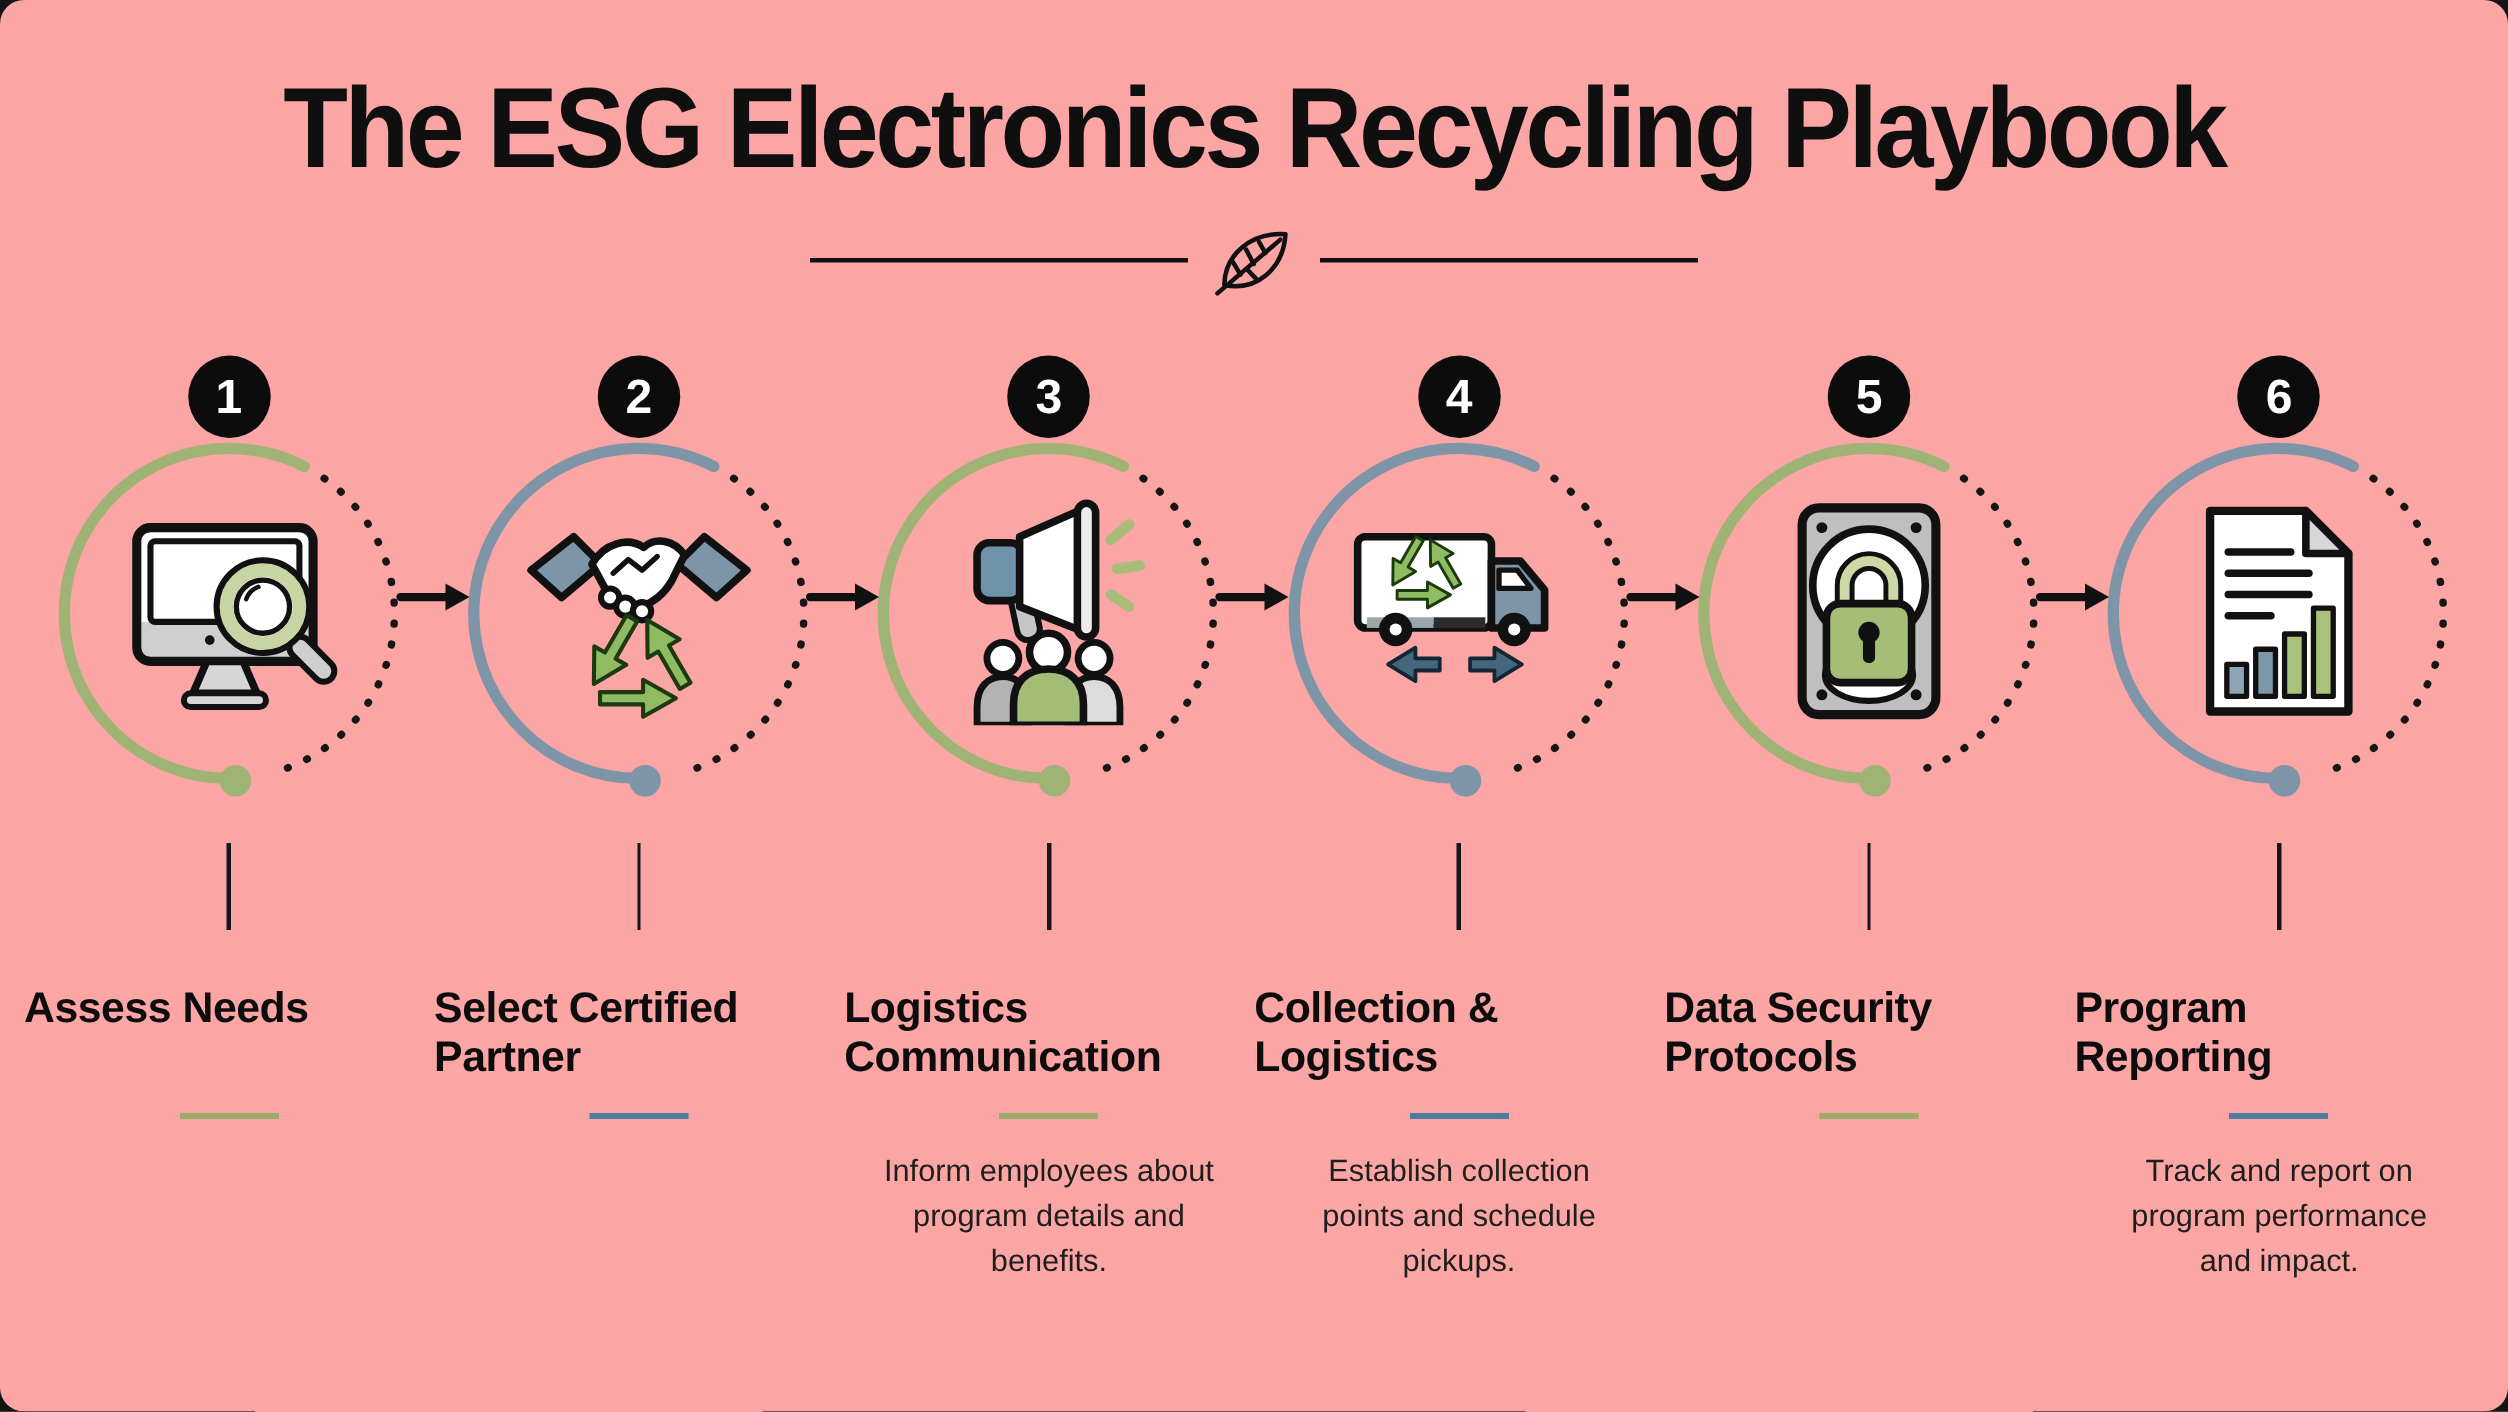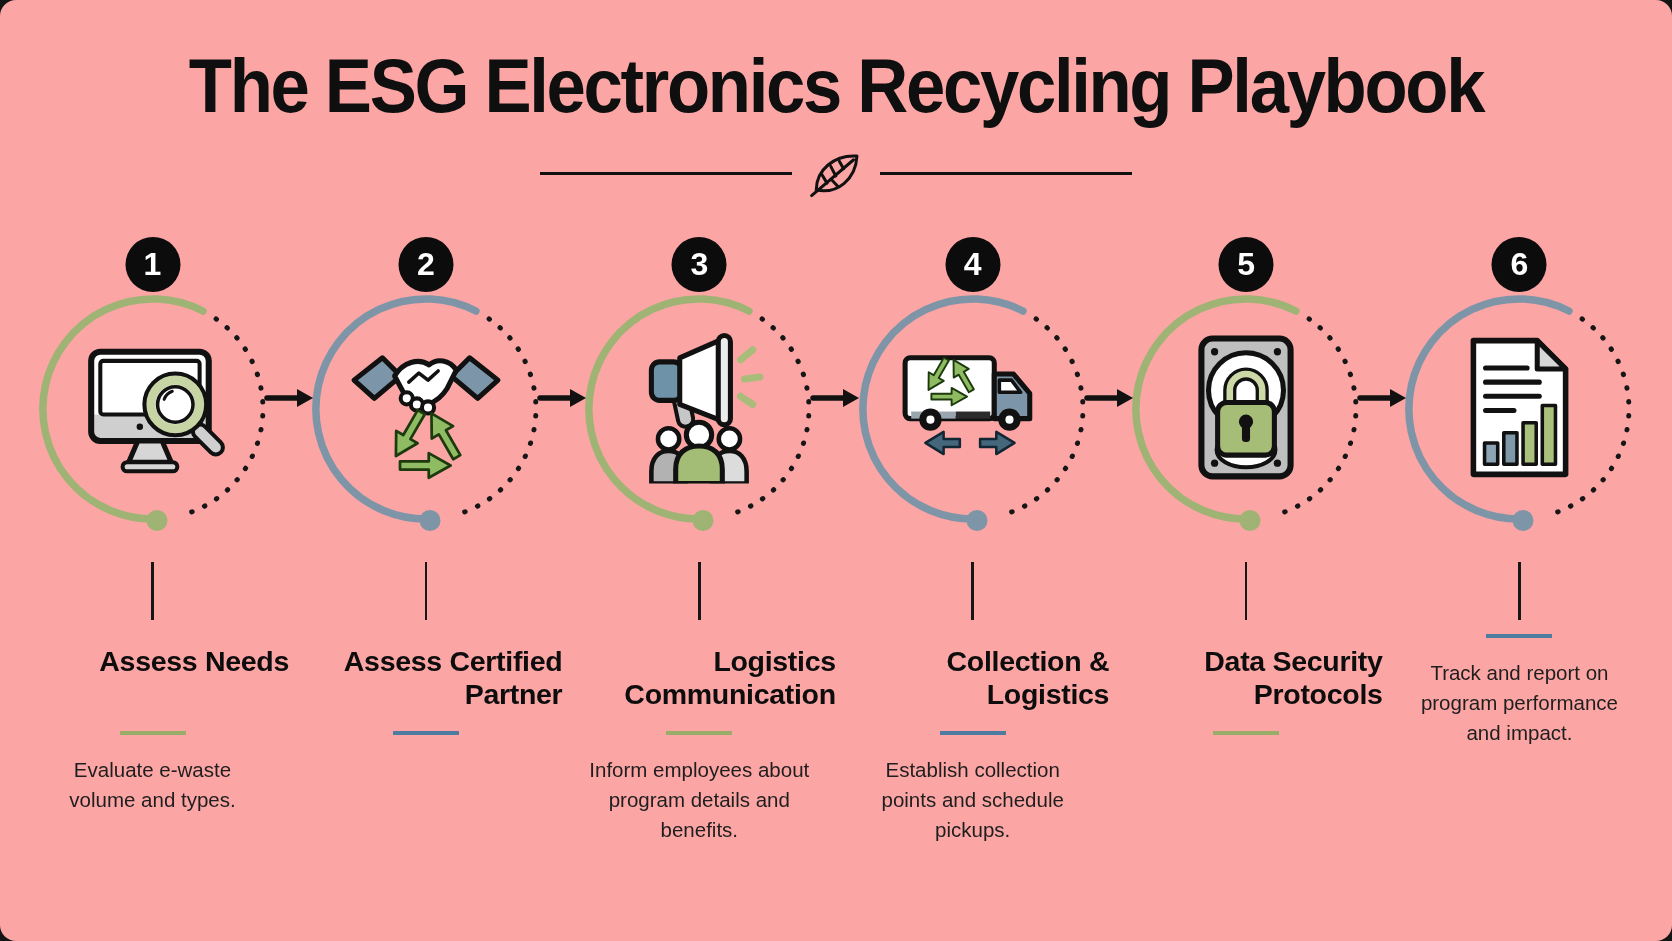--- a/index.html
+++ b/index.html
@@ -30,21 +30,21 @@
     font-size:32px;font-weight:700;z-index:2;}
 
   .icon{position:absolute;left:50%;top:50%;width:152px;height:152px;transform:translate(-50%,-51%);}
 
   .next-arrow{position:absolute;top:94px;right:-44px;width:48px;height:24px;z-index:3;overflow:visible;}
   .next-arrow line{stroke:#111;stroke-width:5.5;stroke-linecap:round;}
   .next-arrow polygon{fill:#111;}
 
   .connector{width:2.5px;height:58px;background:#161616;margin:36px auto 0;}
 
-  .step-title{margin:25px auto 0;height:72px;text-align:right;font-size:28.5px;font-weight:700;
+  .step-title{margin:36px auto 0;height:72px;text-align:left;font-size:28.5px;font-weight:700;
     line-height:1.18;color:#0d0d0d;white-space:pre-line;letter-spacing:-0.3px;}
   .step-underline{width:66px;height:4.5px;margin:14px auto 0;background:var(--underline);}
   .step-desc{margin:20px auto 0;max-width:256px;text-align:center;font-size:20.5px;line-height:1.46;
     color:#1e1e1e;white-space:pre-line;}
 </style>
 </head>
 <body>
 
 <div class="canvas">
 
@@ -94,22 +94,20 @@
           </g>
         </svg>
         <svg class="next-arrow" viewBox="0 0 48 24">
           <line x1="1" y1="12" x2="33" y2="12"></line>
             <polygon points="31,3 47,12 31,21"></polygon>
         </svg>
       </div>
       <div class="connector"></div>
       <div class="step-title">Assess Needs</div>
       <div class="step-underline"></div>
-      <p class="step-desc">Evaluate e-waste
-volume and types.</p>
     </div>
 
     <div class="step" style="--accent: #7e95a8; --underline: #4e7ca1;">
       <div class="diagram">
         <svg class="ring" viewBox="0 0 234 234">
           <path class="arc-solid" d="M 166.9 19 A 110 110 0 1 0 120.8 226.9"></path>
           <path class="arc-dotted" d="M 180.1 26.9 A 110 110 0 0 1 145.5 223.2"></path>
           <circle class="step-dot" cx="121" cy="228.5" r="10.5"></circle>
         </svg>
         <div class="badge">
@@ -130,21 +128,21 @@
               <path d="M -19 12 L 2 12 L 2 6 L 18 15 L 2 24 L 2 18 L -19 18 Z" transform="rotate(240)"></path>
             </g>
           </g>
         </svg>
         <svg class="next-arrow" viewBox="0 0 48 24">
           <line x1="1" y1="12" x2="33" y2="12"></line>
             <polygon points="31,3 47,12 31,21"></polygon>
         </svg>
       </div>
       <div class="connector"></div>
-      <div class="step-title">Assess Certified
+      <div class="step-title">Select Certified
 Partner</div>
       <div class="step-underline"></div>
     </div>
 
     <div class="step" style="--accent: #9fb474; --underline: #9aad68;">
       <div class="diagram">
         <svg class="ring" viewBox="0 0 234 234">
           <path class="arc-solid" d="M 166.9 19 A 110 110 0 1 0 120.8 226.9"></path>
           <path class="arc-dotted" d="M 180.1 26.9 A 110 110 0 0 1 145.5 223.2"></path>
           <circle class="step-dot" cx="121" cy="228.5" r="10.5"></circle>
@@ -283,20 +281,22 @@
             <line x1="42" y1="64" x2="95" y2="64" stroke="#111" stroke-width="5"></line>
             <line x1="42" y1="78" x2="70" y2="78" stroke="#111" stroke-width="5"></line>
             <rect x="41" y="110" width="13" height="21" fill="#8da4b5" stroke="#111" stroke-width="3.5"></rect>
             <rect x="60" y="100" width="13" height="31" fill="#7d98a9" stroke="#111" stroke-width="3.5"></rect>
             <rect x="79" y="90" width="13" height="41" fill="#aac17d" stroke="#111" stroke-width="3.5"></rect>
             <rect x="98" y="73" width="13" height="58" fill="#aac17d" stroke="#111" stroke-width="3.5"></rect>
           </g>
         </svg>
       </div>
       <div class="connector"></div>
+      <div class="step-title">Program
+Reporting</div>
       <div class="step-underline"></div>
       <p class="step-desc">Track and report on
 program performance
 and impact.</p>
     </div>
 
   </div>
 </div>
 
 </body></html>

